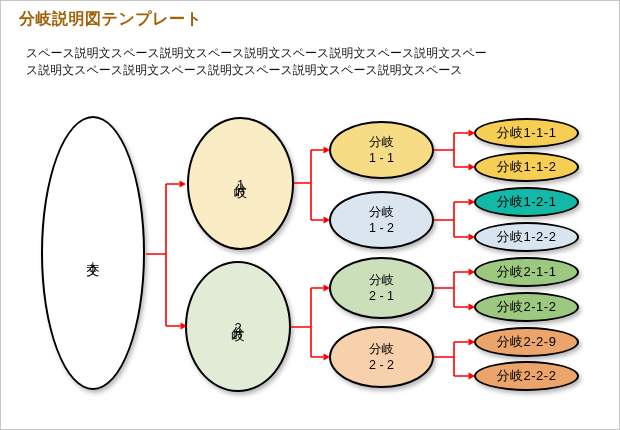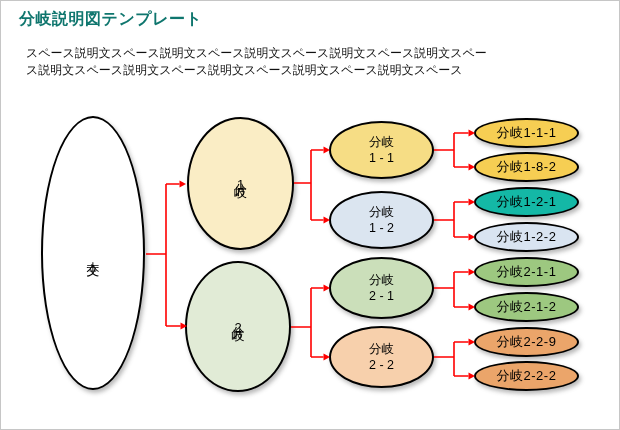--- a/index.html
+++ b/index.html
@@ -3,21 +3,21 @@
 <meta charset="utf-8">
 <style>
   html,body{margin:0;padding:0;background:#fff;}
   body{font-family:"Liberation Sans","DejaVu Sans",sans-serif;}
   .page{
     position:relative;width:618px;height:428px;
     border:1px solid #c6c6c6;background:#ffffff;overflow:hidden;
   }
   .title{
     position:absolute;left:18px;top:8px;
-    font-size:16px;font-weight:bold;color:#0f766e;letter-spacing:0.5px;
+    font-size:16px;font-weight:bold;color:#a16207;letter-spacing:0.5px;
   }
   .desc{
     position:absolute;left:25px;top:44px;width:575px;
     font-size:12px;line-height:16.5px;color:#111;
   }
   .desc div{white-space:nowrap;}
   .diagram{position:absolute;left:0;top:0;width:620px;height:430px;}
   .node{
     position:absolute;border:2.5px solid #000;border-radius:50%;
     display:flex;align-items:center;justify-content:center;text-align:center;
@@ -76,21 +76,21 @@
     </div>
     <div class="node" style="left: 328px; top: 325px; width: 105px; height: 62px; background-color: rgb(247, 208, 172);">
       <span class="lbl">分岐
 2 - 2</span>
     </div>
 
     <div class="node" style="left: 473px; top: 117px; width: 105px; height: 30px; background-color: rgb(246, 206, 83);">
       <span class="lbl-sm">分岐1-1-1</span>
     </div>
     <div class="node" style="left: 473px; top: 151px; width: 105px; height: 30px; background-color: rgb(246, 206, 83);">
-      <span class="lbl-sm">分岐1-8-2</span>
+      <span class="lbl-sm">分岐1-1-2</span>
     </div>
     <div class="node" style="left: 473px; top: 186px; width: 105px; height: 30px; background-color: #14b8a6;">
       <span class="lbl-sm">分岐1-2-1</span>
     </div>
     <div class="node" style="left: 473px; top: 221px; width: 105px; height: 30px; background-color: rgb(217, 228, 241);">
       <span class="lbl-sm">分岐1-2-2</span>
     </div>
     <div class="node" style="left: 473px; top: 256px; width: 105px; height: 30px; background-color: rgb(157, 200, 128);">
       <span class="lbl-sm">分岐2-1-1</span>
     </div>

